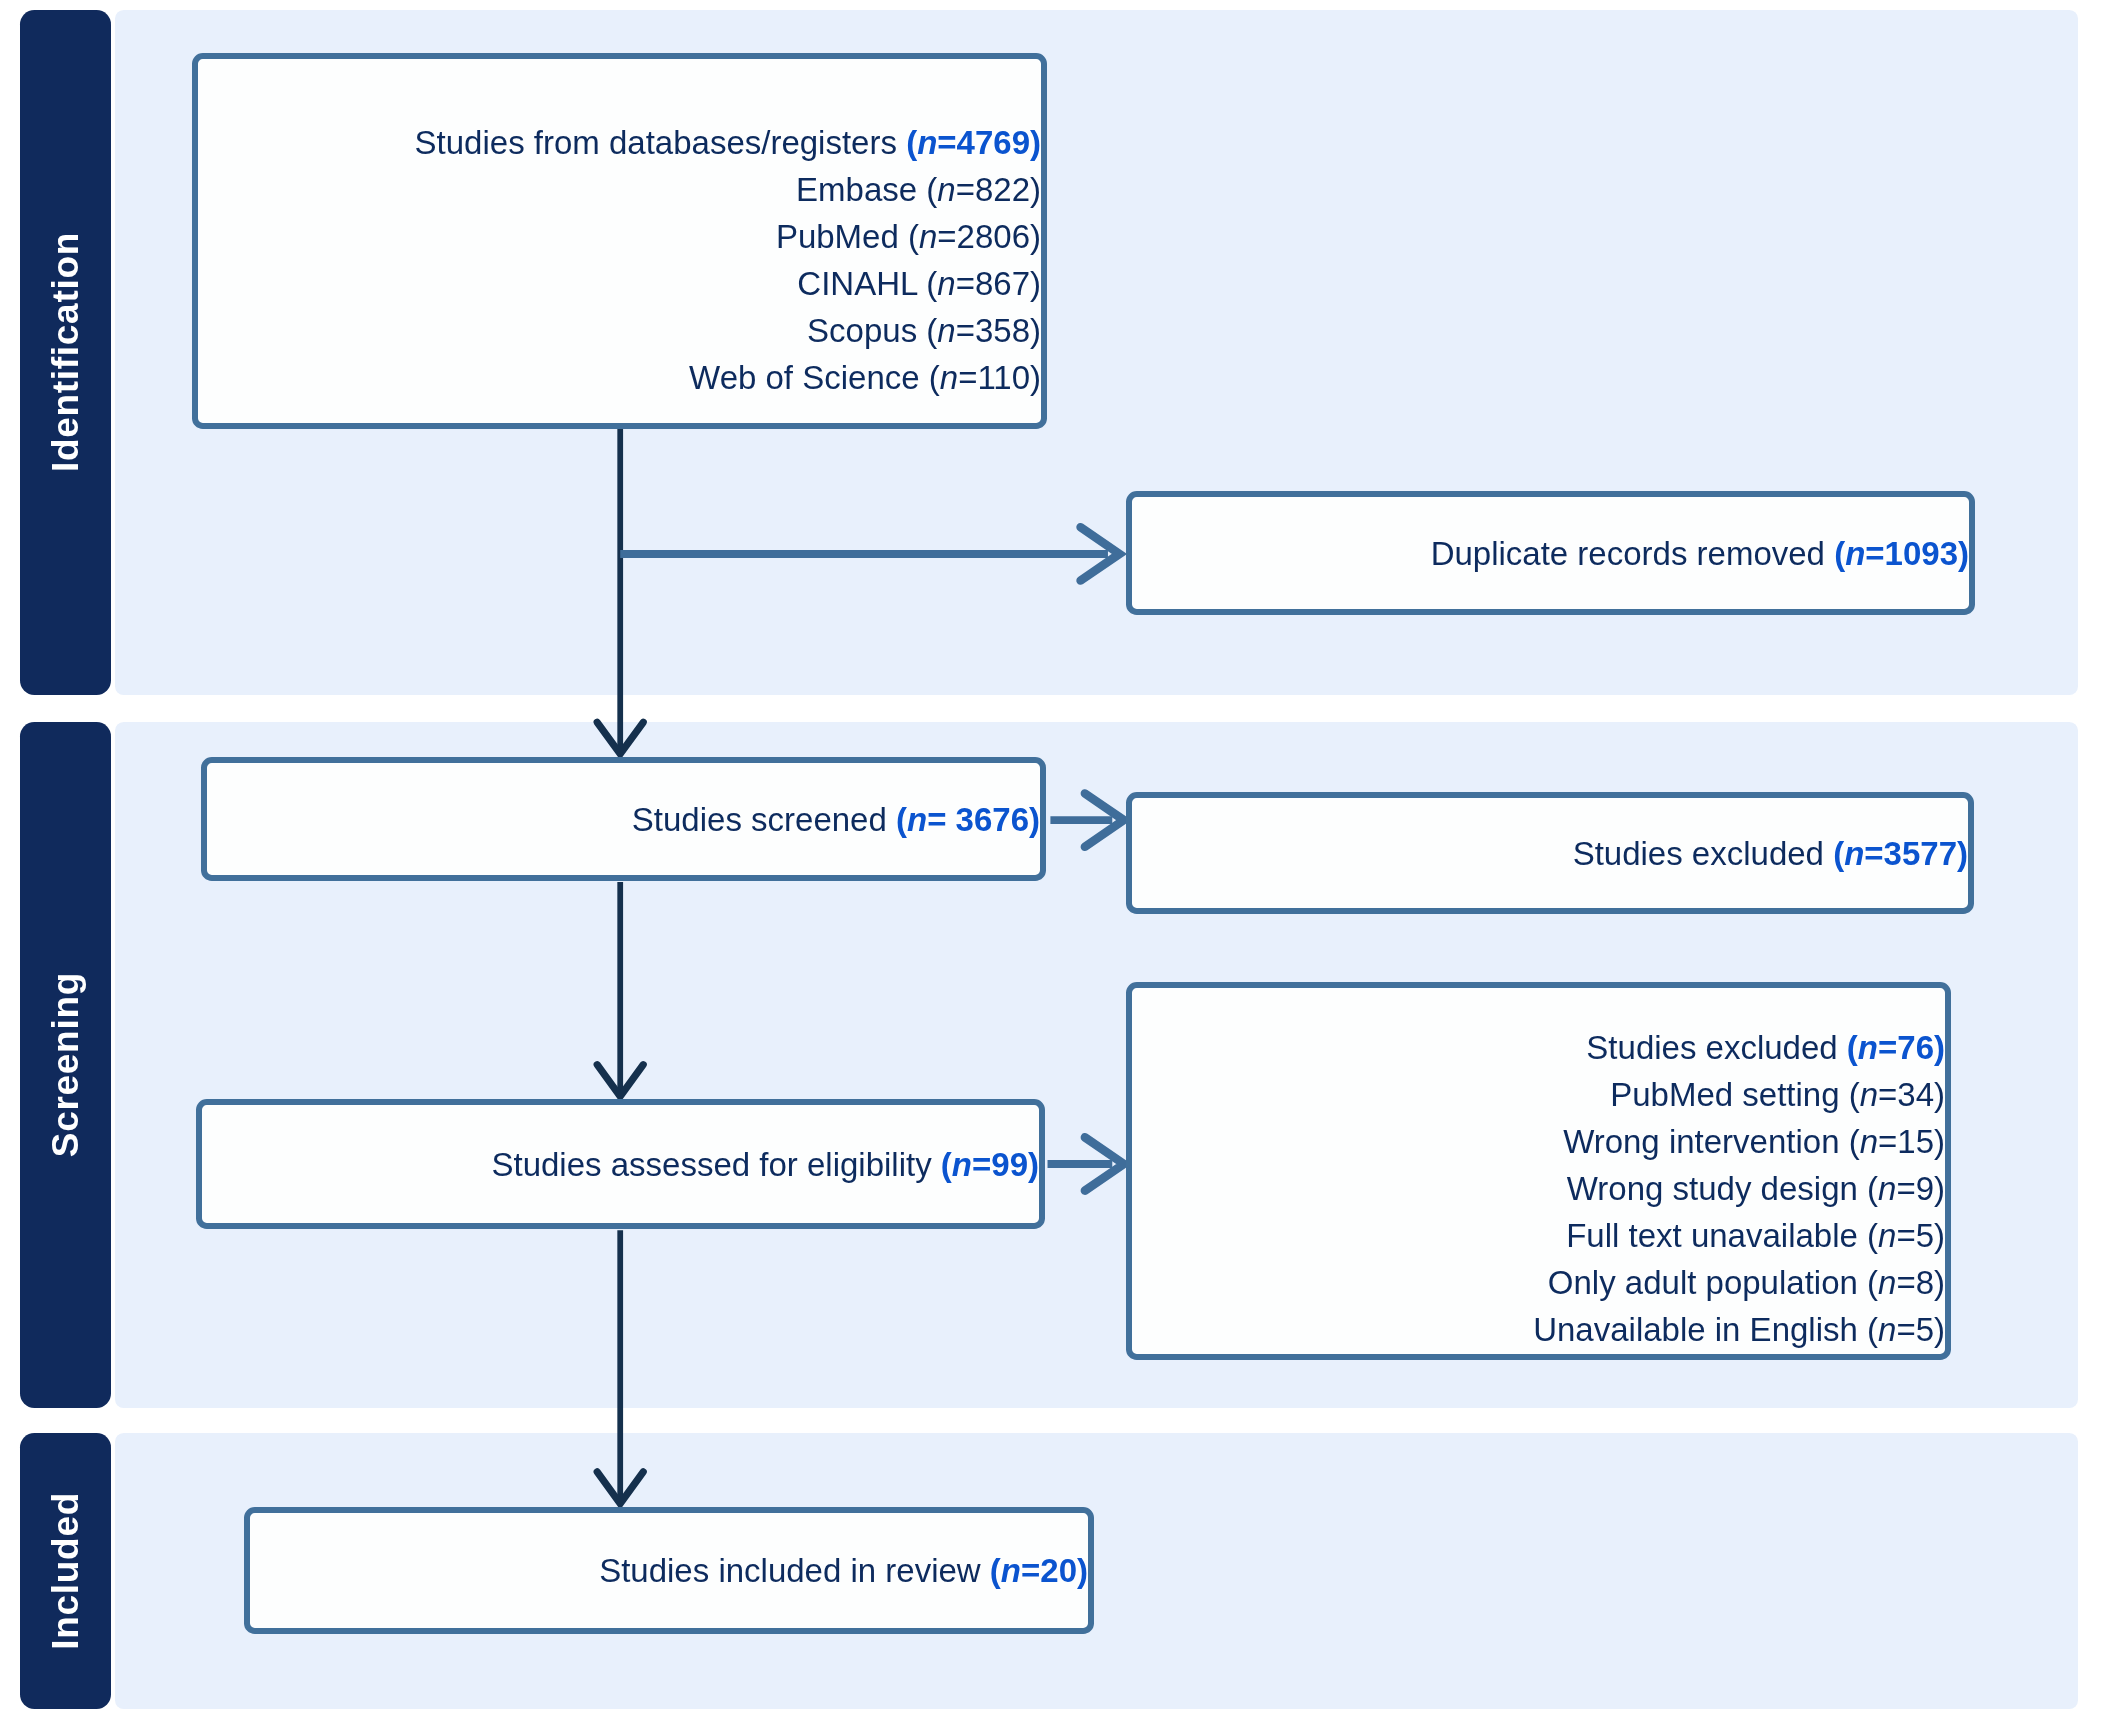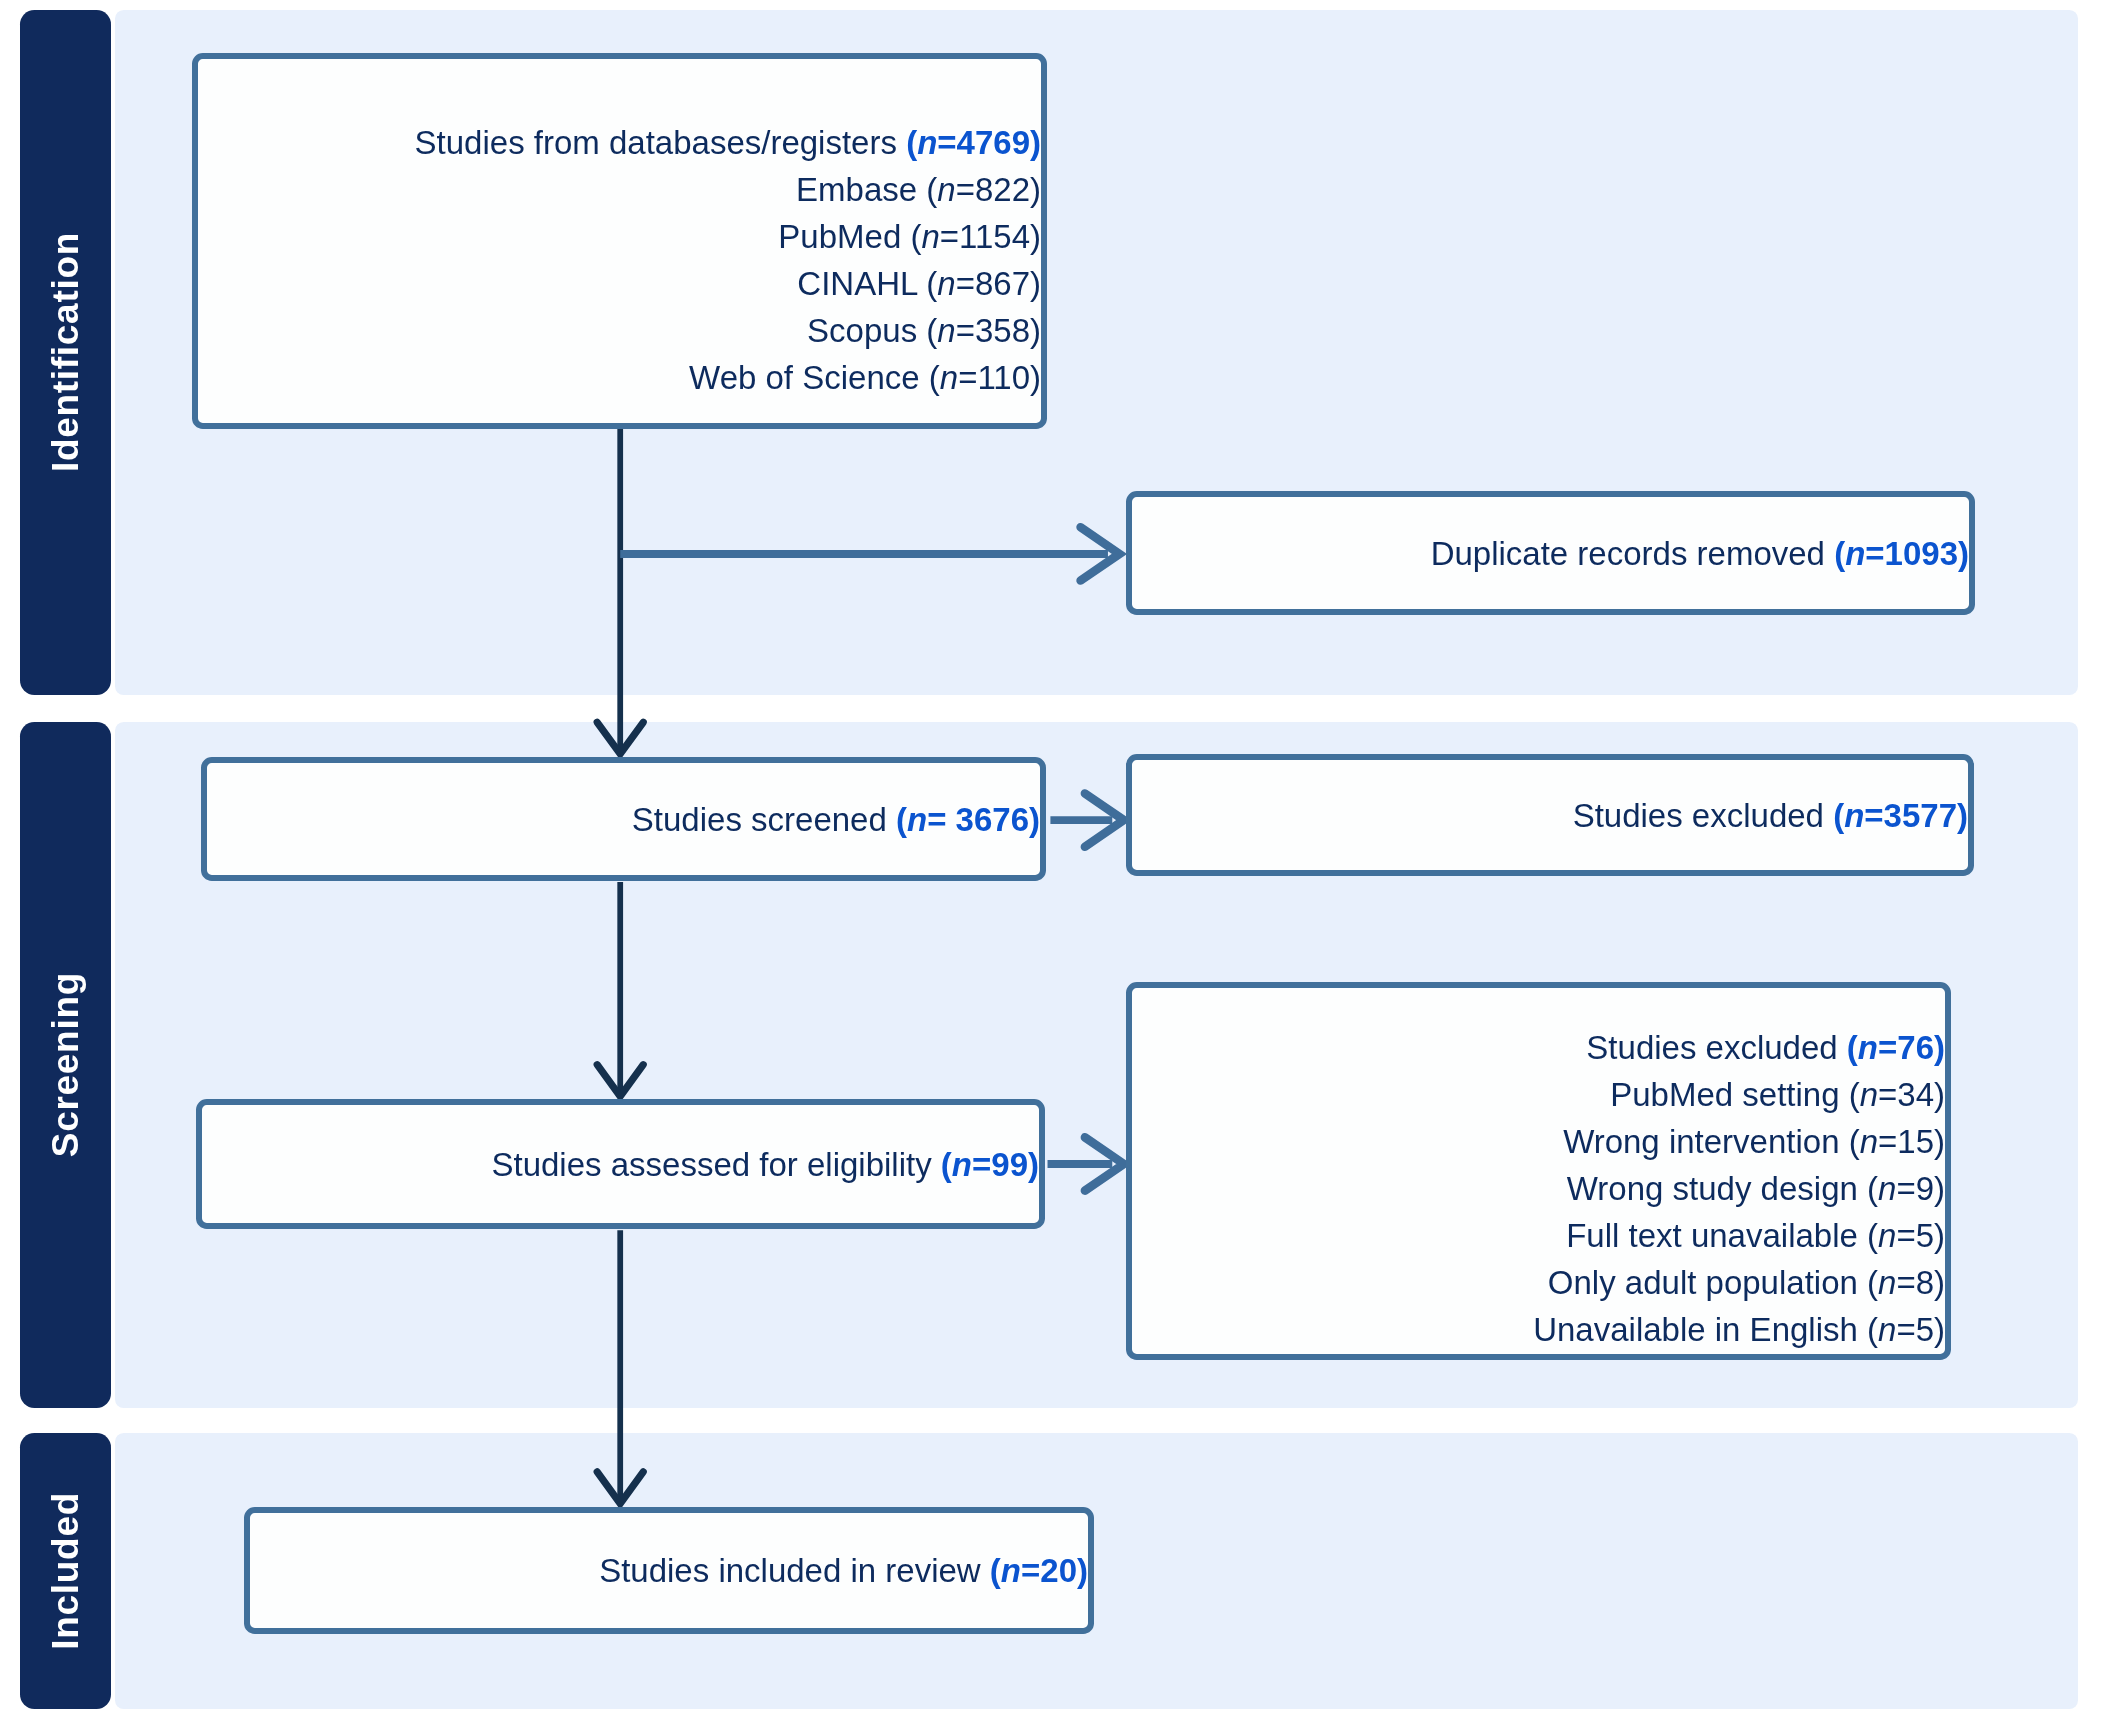--- a/index.html
+++ b/index.html
@@ -30,21 +30,21 @@
   .box{
     position:absolute;background:#fdfefe;border:6.5px solid var(--box-border);
     border-radius:10.8px;box-sizing:border-box;display:flex;flex-direction:column;justify-content:center;text-align:right;
   }
   .line{margin:0;font-size:33px;line-height:47px;color:var(--text-navy);white-space:pre;}
   .count{color:var(--accent-blue);font-weight:bold;}
   .it{font-style:italic;}
   #box-databases{justify-content:flex-start;padding-top:60px;padding-left:83px;}
   #box-duplicates{padding-left:29px;}
   #box-screened{padding-left:36px;}
-  #box-excluded-screening{padding-left:19px;}
+  #box-excluded-screening{padding-left:19px;margin-top:38px;}
   #box-eligibility{padding-left:17px;}
   #box-excluded-eligibility{justify-content:flex-start;padding-top:36px;padding-left:63px;}
   #box-included{padding-left:29px;}
 </style>
 </head>
 <body>
 
 <div class="canvas">
 
   <div class="panel" style="top:10px;height:685px;"></div>
@@ -79,21 +79,21 @@
       <path d="M1508 1581 L1562 1618 L1508 1655" stroke="var(--steel-arrow)" stroke-width="12" stroke-linecap="round"></path>
 
       <path d="M862 1710 L862 2086" stroke="var(--dark-arrow)" stroke-width="8"></path>
       <path d="M830 2046 L862 2090 L894 2046" stroke="var(--dark-arrow)" stroke-width="10" stroke-linecap="round"></path>
     </g>
   </svg>
 
   <div class="box" id="box-databases" style="left:192px;top:53px;width:855px;height:376px;">
     <p class="line"><span>Studies from databases/registers </span><span class="count"><span>(</span><span class="it">n</span><span>=4769)</span></span></p>
     <p class="line"><span>Embase (</span><span class="it">n</span><span>=822)</span></p>
-    <p class="line"><span>PubMed (</span><span class="it">n</span><span>=1154)</span></p>
+    <p class="line"><span>PubMed (</span><span class="it">n</span><span>=2806)</span></p>
     <p class="line"><span>CINAHL (</span><span class="it">n</span><span>=867)</span></p>
     <p class="line"><span>Scopus (</span><span class="it">n</span><span>=358)</span></p>
     <p class="line"><span>Web of Science (</span><span class="it">n</span><span>=110)</span></p>
   </div>
 
   <div class="box" id="box-duplicates" style="left:1126px;top:491px;width:849px;height:124px;">
     <p class="line"><span>Duplicate records removed </span><span class="count"><span>(</span><span class="it">n</span><span>=1093)</span></span></p>
   </div>
 
   <div class="box" id="box-screened" style="left:201px;top:757px;width:845px;height:124px;">

